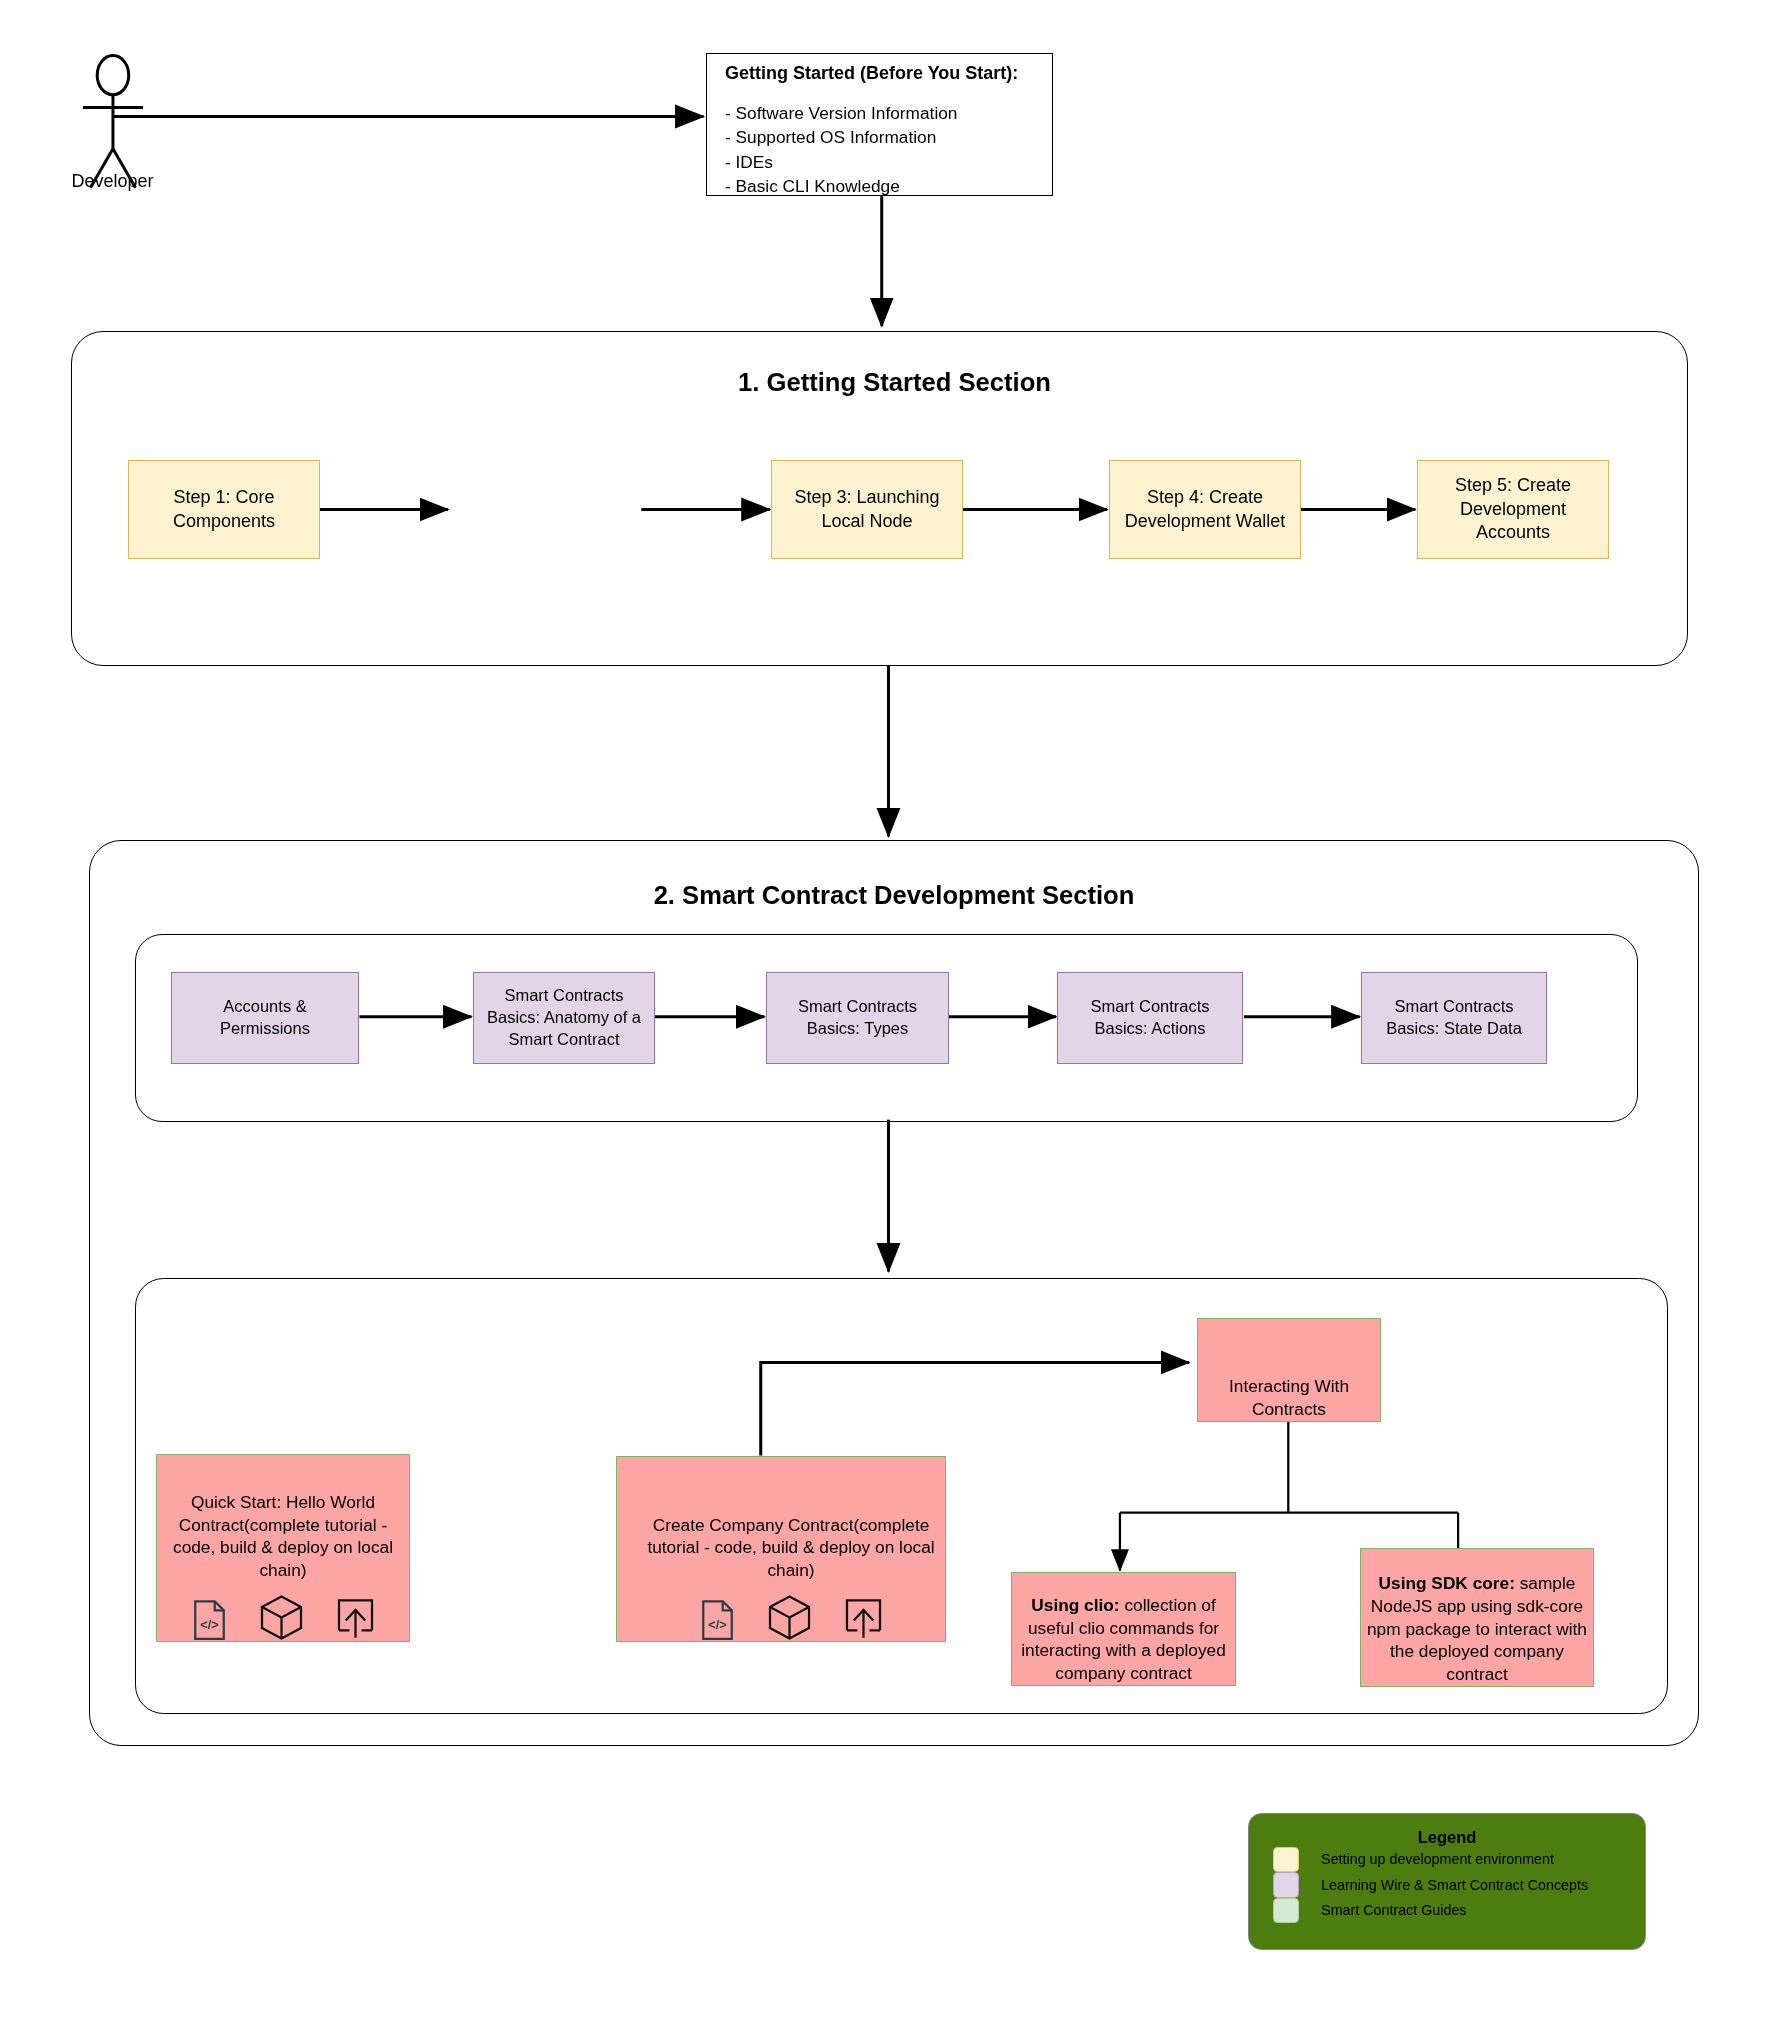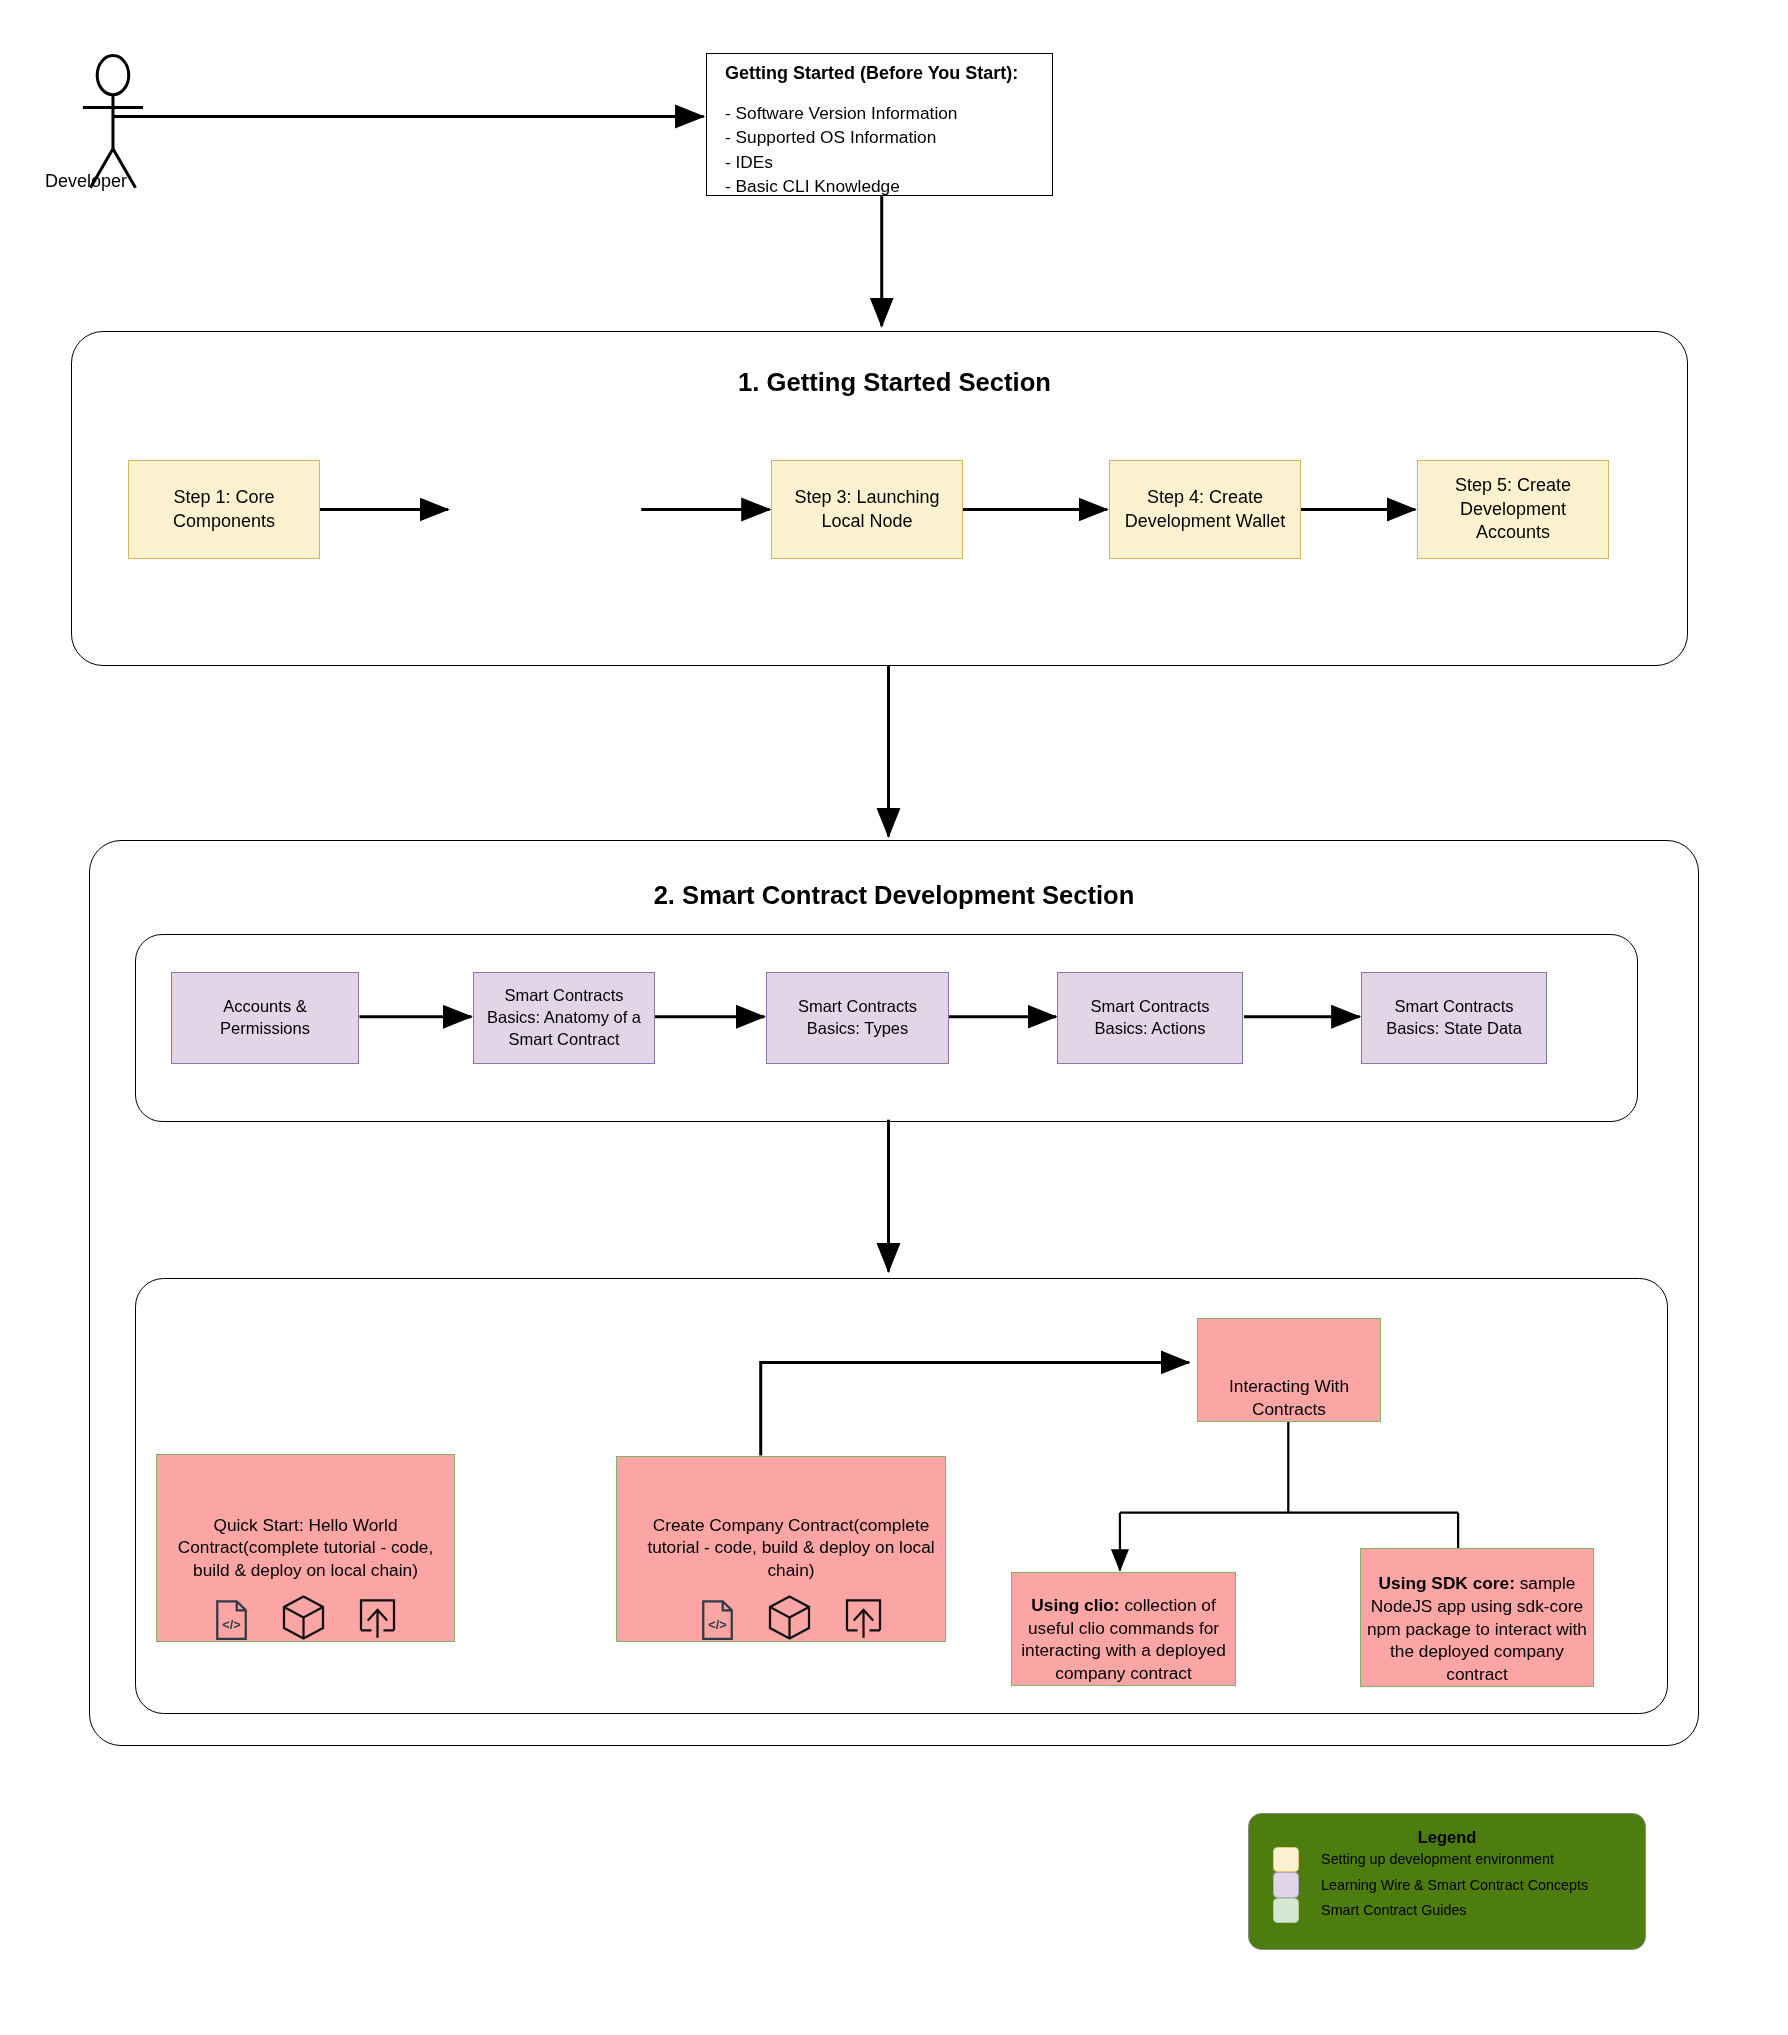--- a/index.html
+++ b/index.html
@@ -66,21 +66,21 @@
   .section-title {
     position: absolute;
     font-weight: bold;
     font-size: 25.6px;
     text-align: center;
     white-space: nowrap;
   }
   .actor-label {
     position: absolute;
     font-size: 18px;
-    text-align: left;
+    text-align: center;
     white-space: nowrap;
   }
   .prereq-title {
     font-weight: bold;
     font-size: 18px;
     display: block;
     margin-bottom: 16.5px;
   }
   .prereq-list {
     font-size: 17.3px;
@@ -228,21 +228,21 @@
   </div>
   <div class="node purple-box" style="left:1057px; top:972px; width:186px; height:92px;">
     <div class="node-inner">Smart Contracts Basics: Actions</div>
   </div>
   <div class="node purple-box" style="left:1361px; top:972px; width:186px; height:92px;">
     <div class="node-inner">Smart Contracts Basics: State Data</div>
   </div>
 
   <div class="round-container" style="left:135px; top:1278px; width:1533px; height:436px; border-radius:28.6px;"></div>
 
-  <div class="node green-box" style="left:156px; top:1454px; width:299px; height:188px;">
+  <div class="node green-box" style="left:156px; top:1454px; width:254px; height:188px;">
     <div class="node-inner">
       <div>Quick Start: Hello World Contract(complete tutorial - code, build &amp; deploy on local chain)</div>
       <div class="icon-row">
         <svg width="35" height="42" viewBox="0 0 46 56" style="font-size:23px">
           <path d="M4,3 H30 L42,15 V53 H4 Z" fill="none" stroke="#2f3b47" stroke-width="3"></path>
           <path d="M30,3 V15 H42" fill="none" stroke="#2f3b47" stroke-width="3"></path>
           <text x="23" y="40" font-family="'Liberation Sans',sans-serif" font-size="17" font-weight="bold" fill="#2f3b47" text-anchor="middle">&lt;/&gt;</text>
         </svg>
         <svg width="45" height="47" viewBox="0 0 60 62">
           <path d="M30,3 L56,17 L56,45 L30,59 L4,45 L4,17 Z" fill="none" stroke="#111" stroke-width="3"></path>

